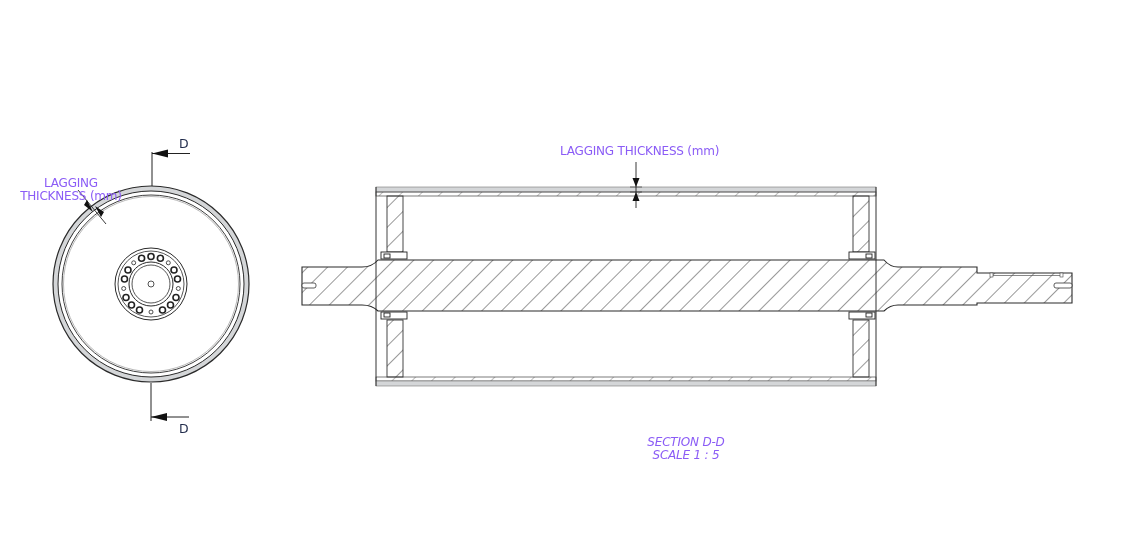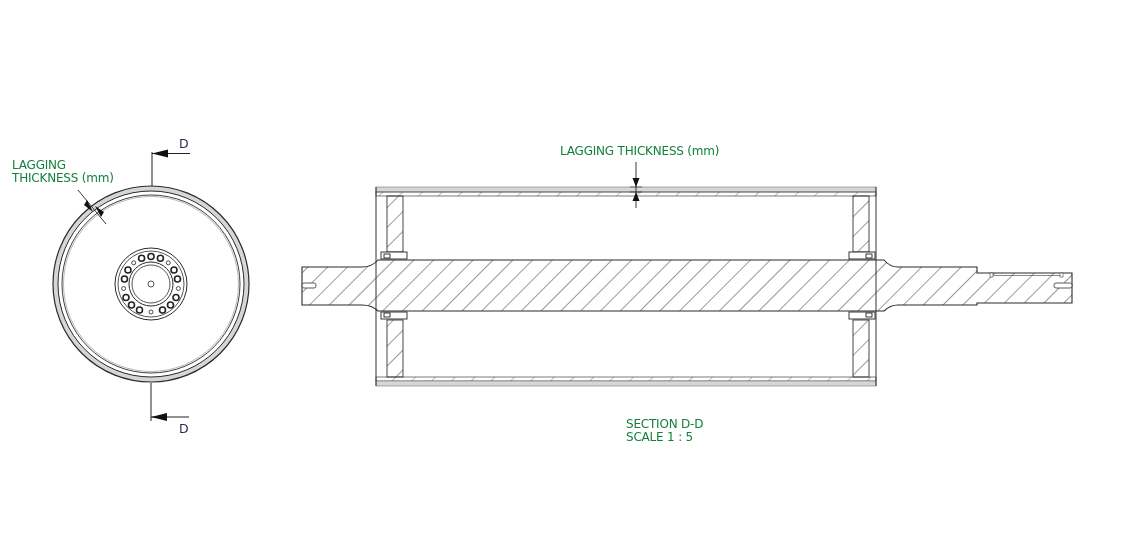--- a/index.html
+++ b/index.html
@@ -1,19 +1,19 @@
 <!DOCTYPE html>
 <html><head>
 <meta charset="utf-8">
 <style>
   html, body { margin: 0; padding: 0; background: #ffffff; }
   body { width: 1140px; height: 550px; overflow: hidden; position: relative; font-family: "DejaVu Sans", sans-serif; }
   #drawing { position: absolute; left: 0; top: 0; width: 1140px; height: 550px; }
-  .lbl { position: absolute; font-family: "DejaVu Sans", sans-serif; font-size: 12px; color: #15803d; line-height: 13px; white-space: nowrap; letter-spacing: -0.2px; }
-  .lbl.center { text-align: left; }
+  .lbl { position: absolute; font-family: "DejaVu Sans", sans-serif; font-size: 12px; color: #8b5cf6; line-height: 13px; white-space: nowrap; letter-spacing: -0.2px; }
+  .lbl.center { text-align: center; margin-top: 18px; }
   .sec-label { color: #1f2a4a; font-size: 12.5px; }
 </style>
 </head>
 <body>
 
 <svg id="drawing" viewBox="0 0 1140 550" xmlns="http://www.w3.org/2000/svg">
   <defs>
     <pattern id="hatch" patternUnits="userSpaceOnUse" width="14" height="14" patternTransform="rotate(45)">
       <line x1="0" y1="0" x2="0" y2="14" stroke="#333" stroke-width="1"></line>
     </pattern>
@@ -127,16 +127,16 @@
 <div class="lbl center" style="left:12px; top:159px; width:118px;">
   <div>LAGGING</div>
   <div>THICKNESS (mm)</div>
 </div>
 
 <div class="lbl sec-label" style="left:179px; top:137px;">D</div>
 <div class="lbl sec-label" style="left:179px; top:422px;">D</div>
 
 <div class="lbl" style="left:560px; top:145px;">LAGGING THICKNESS (mm)</div>
 
-<div class="lbl center" style="left:626px; top:418px; width:120px;">
+<div class="lbl center" style="left:626px; top:418px; width:120px;font-style:italic;">
   <div>SECTION D-D</div>
   <div>SCALE 1 : 5</div>
 </div>
 
 </body></html>

